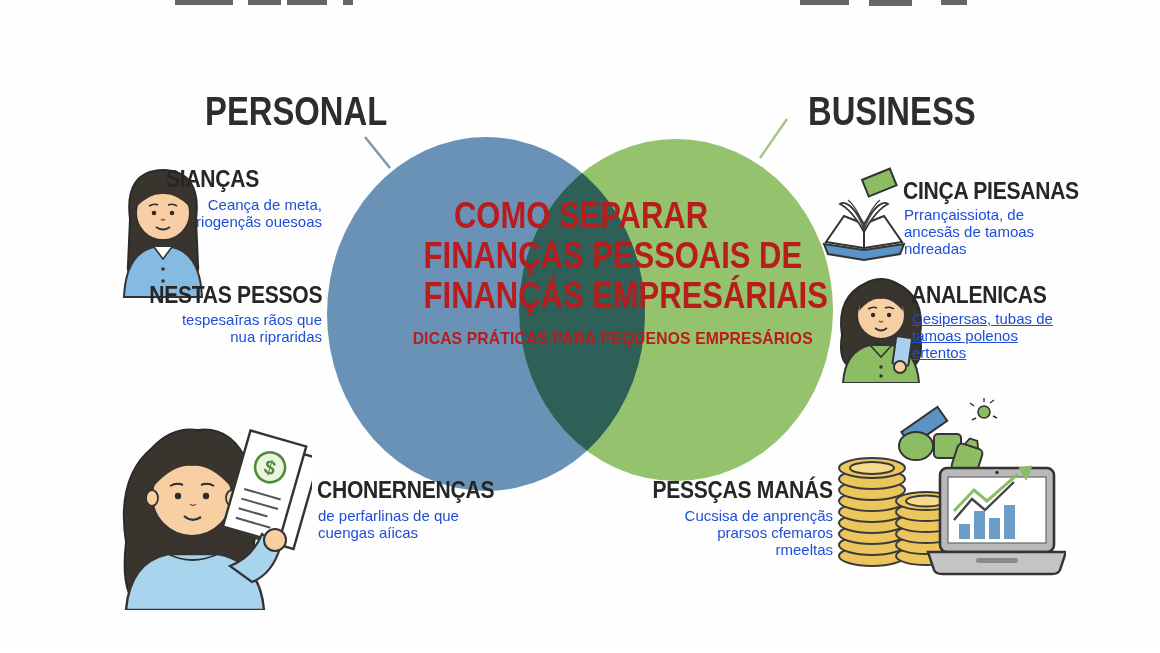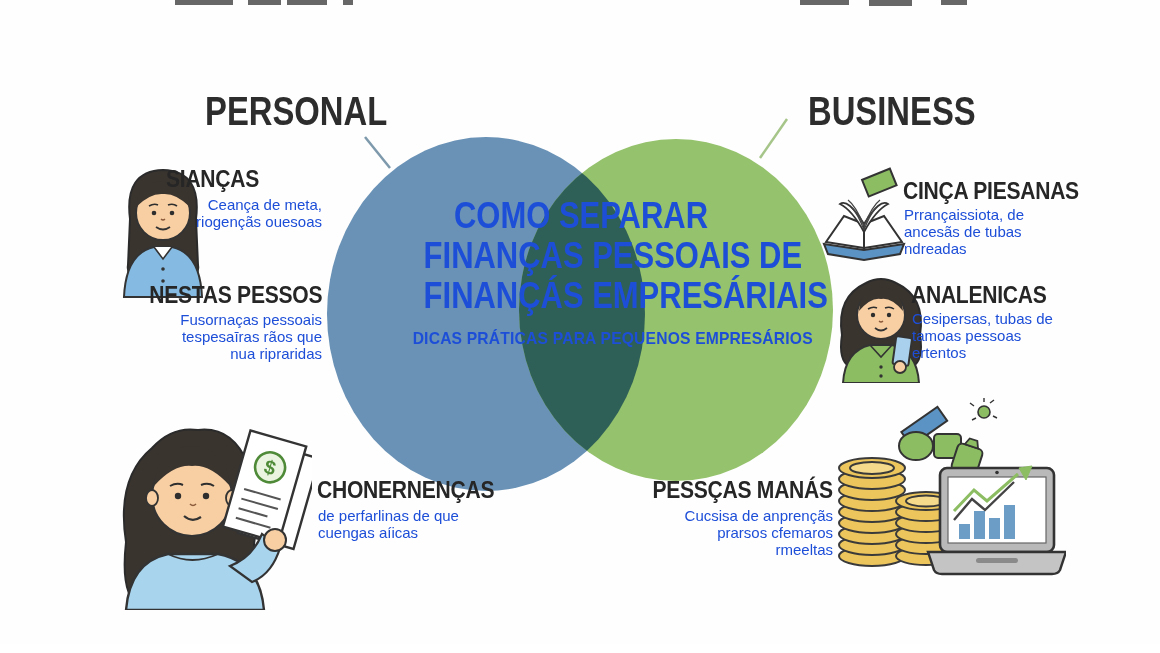--- a/index.html
+++ b/index.html
@@ -7,21 +7,21 @@
     position:relative;width:1160px;height:644px;overflow:hidden;
     background:#fefefe;font-family:"Liberation Sans",sans-serif;
   }
   svg{display:block}
   .venn{position:absolute;left:0;top:0;}
   .frag{position:absolute;top:0;background:#454545;opacity:.82;height:5px;}
   .big-heading{
     position:absolute;font-weight:700;font-size:41px;color:#2d2d2d;
     transform:scaleX(.8);transform-origin:0 50%;white-space:nowrap;letter-spacing:0;
   }
-  .center-text{position:absolute;left:398px;top:196px;width:366px;text-align:center;color:#1d4ed8;}
+  .center-text{position:absolute;left:398px;top:196px;width:366px;text-align:center;color:#b91c1c;}
   .center-line{
     display:block;font-weight:700;font-size:36px;line-height:1.11;
     transform:scaleX(.86);transform-origin:50% 50%;white-space:nowrap;
   }
   .center-sub{
     display:block;margin-top:13px;font-weight:700;font-size:17px;
     transform:scaleX(.92);transform-origin:50% 50%;white-space:nowrap;letter-spacing:.2px;
   }
   .item-title{
     position:absolute;font-weight:700;font-size:24.5px;color:#262626;
@@ -88,21 +88,20 @@
     <circle cx="55" cy="120" r="1.8" fill="#333"></circle>
   </svg>
   <div class="item-title from-left" style="left:166px;top:165px;">SIANÇAS</div>
   <div class="item-body align-right" style="right:838px;top:196px;width:180px;">
     <span>Ceança de meta,</span>
     <span>riogençãs ouesoas</span>
   </div>
 
   <div class="item-title from-right" style="right:838px;top:281px;">NESTAS PESSOS</div>
   <div class="item-body align-right" style="right:838px;top:311px;width:190px;">
-    <span>Fusornaças pessoais</span>
     <span>tespesaīras rãos que</span>
     <span>nua ripraridas</span>
   </div>
 
   <svg class="illus" style="left:110px;top:420px;" width="202" height="190" viewBox="0 0 202 190">
     <path d="M30,186 Q10,176 16,122 Q6,58 42,28 Q62,6 88,10 Q122,6 138,44 Q152,74 144,124 Q148,176 128,186 Z" fill="#3a342f" stroke="#2b2b2b" stroke-width="2"></path>
     <circle cx="82" cy="76" r="40" fill="#f8cfa3" stroke="#333" stroke-width="2.2"></circle>
     <path d="M44,66 Q48,26 82,26 Q116,26 120,66 Q100,44 82,46 Q64,44 44,66 Z" fill="#3a342f"></path>
     <ellipse cx="42" cy="78" rx="6" ry="8" fill="#f8cfa3" stroke="#333" stroke-width="1.8"></ellipse>
     <ellipse cx="122" cy="78" rx="6" ry="8" fill="#f8cfa3" stroke="#333" stroke-width="1.8"></ellipse>
@@ -136,21 +135,21 @@
     <path d="M46,84 L8,78 L26,52 L46,60 Z" fill="#fff" stroke="#333" stroke-width="2"></path>
     <path d="M46,84 L84,78 L66,52 L46,60 Z" fill="#fff" stroke="#333" stroke-width="2"></path>
     <path d="M46,60 Q30,34 22,40 Q34,46 46,68 Z" fill="#fff" stroke="#333" stroke-width="1.8"></path>
     <path d="M46,60 Q62,34 70,40 Q58,46 46,68 Z" fill="#fff" stroke="#333" stroke-width="1.8"></path>
     <path d="M46,62 Q38,42 30,36 M46,66 Q40,50 34,44 M46,62 Q54,42 62,36 M46,66 Q52,50 58,44" stroke="#444" stroke-width="1.3" fill="none"></path>
     <path d="M46,86 L6,80 L10,90 L46,96 L82,90 L86,80 Z" fill="#5b93c4" stroke="#333" stroke-width="2"></path>
   </svg>
   <div class="item-title from-left" style="left:903px;top:177px;">CINÇA PIESANAS</div>
   <div class="item-body align-left" style="left:904px;top:206px;width:180px;">
     <span>Prrançaissiota, de</span>
-    <span>ancesãs de tubas</span>
+    <span>ancesãs de tamoas</span>
     <span>ndreadas</span>
   </div>
 
   <svg class="illus" style="left:830px;top:271px;" width="102" height="112" viewBox="0 0 102 112">
     <path d="M20,96 Q8,90 12,64 Q6,26 36,12 Q51,4 66,12 Q96,26 90,64 Q94,90 82,96 L20,96 Z" fill="#3a342f" stroke="#2b2b2b" stroke-width="2"></path>
     <circle cx="51" cy="44" r="24" fill="#f8cfa3" stroke="#333" stroke-width="2"></circle>
     <path d="M29,40 Q31,16 51,16 Q71,16 73,40 Q61,26 51,28 Q41,26 29,40 Z" fill="#3a342f"></path>
     <circle cx="43" cy="44" r="2.2" fill="#2e2e2e"></circle>
     <circle cx="59" cy="44" r="2.2" fill="#2e2e2e"></circle>
     <path d="M38,38 q5,-3 9,-1 M55,37 q5,-2 9,1" stroke="#2e2e2e" stroke-width="1.5" fill="none"></path>
@@ -159,23 +158,23 @@
     <path d="M13,112 Q15,80 40,74 L62,74 Q87,80 89,112 Z" fill="#8cbd62" stroke="#333" stroke-width="2"></path>
     <path d="M40,74 L51,86 L62,74" fill="none" stroke="#333" stroke-width="1.6"></path>
     <g transform="rotate(8 72 82)">
       <rect x="64" y="66" width="16" height="28" rx="2" fill="#a9d0ec" stroke="#333" stroke-width="2"></rect>
     </g>
     <circle cx="70" cy="96" r="6" fill="#f8cfa3" stroke="#333" stroke-width="1.8"></circle>
     <circle cx="51" cy="96" r="1.7" fill="#333"></circle>
     <circle cx="51" cy="105" r="1.7" fill="#333"></circle>
   </svg>
   <div class="item-title from-left" style="left:911px;top:281px;">ANALENICAS</div>
-  <div class="item-body align-left" style="left:912px;top:310px;width:180px;">
+  <div class="item-body align-left" style="left:912px;top:310px;width:180px;text-decoration:underline;">
     <span>Cesipersas, tubas de</span>
-    <span>tamoas pessoas</span>
+    <span>tamoas polenos</span>
     <span>ertentos</span>
   </div>
 
   <svg class="illus" style="left:838px;top:398px;" width="228" height="188" viewBox="0 0 228 188">
 
     <circle cx="146" cy="14" r="6" fill="#8cbd62" stroke="#333" stroke-width="1.6"></circle>
     <path d="M136,8 l-4,-3 M152,5 l4,-3 M146,4 l0,-4 M138,20 l-4,2 M155,18 l4,2" stroke="#333" stroke-width="1.4"></path>
     <g transform="rotate(-35 86 28)">
       <rect x="64" y="20" width="44" height="17" fill="#5b93c4" stroke="#333" stroke-width="2"></rect>
     </g>

